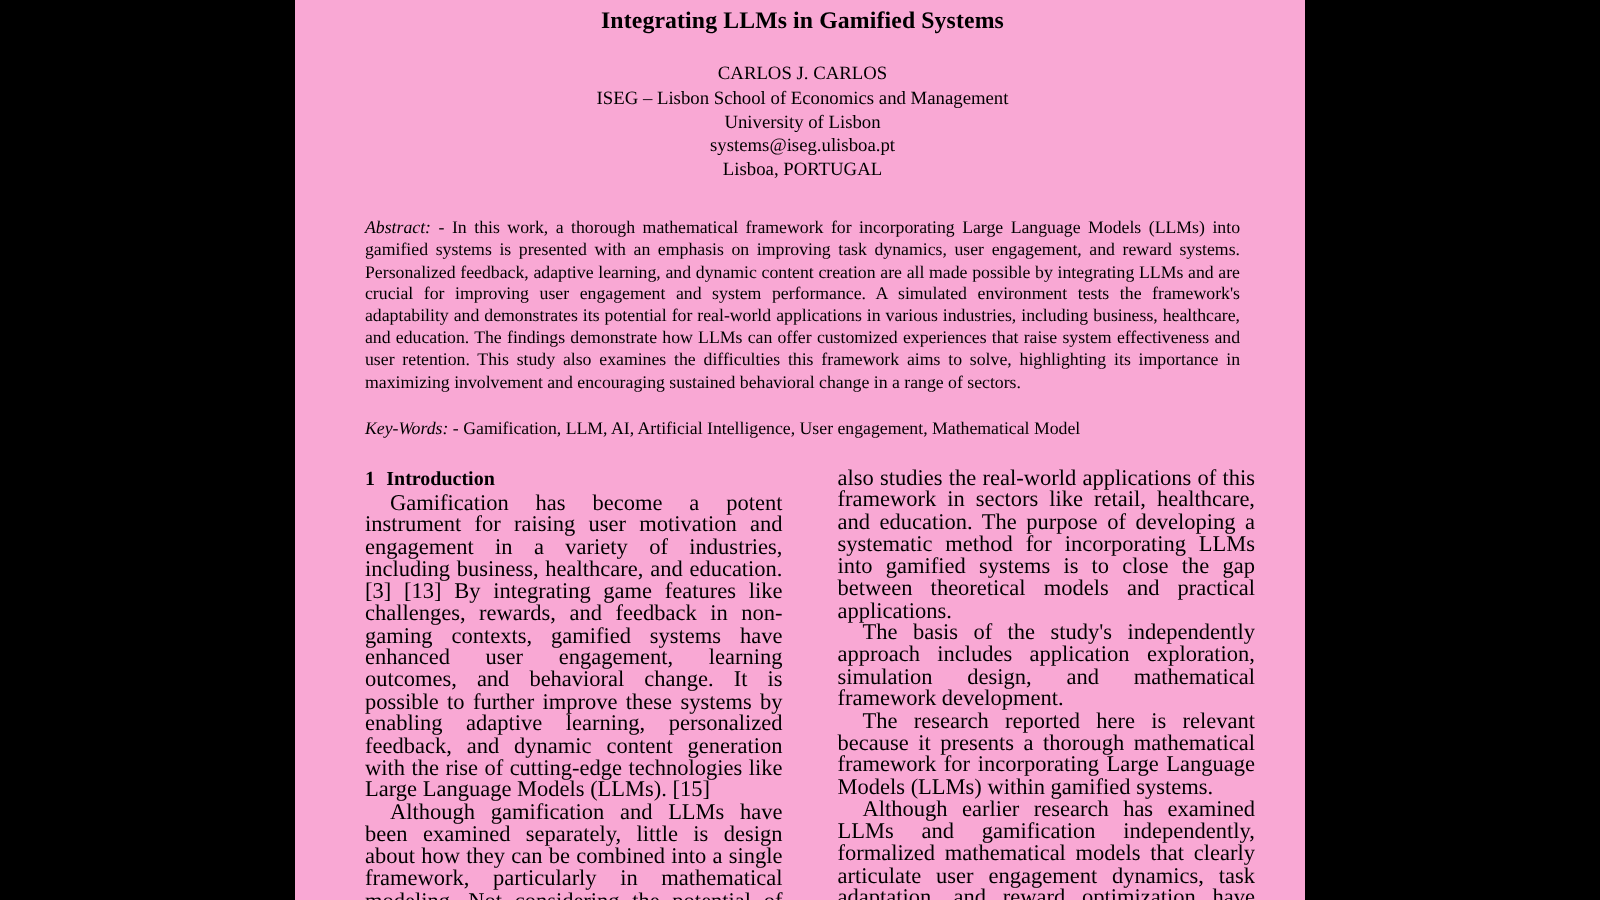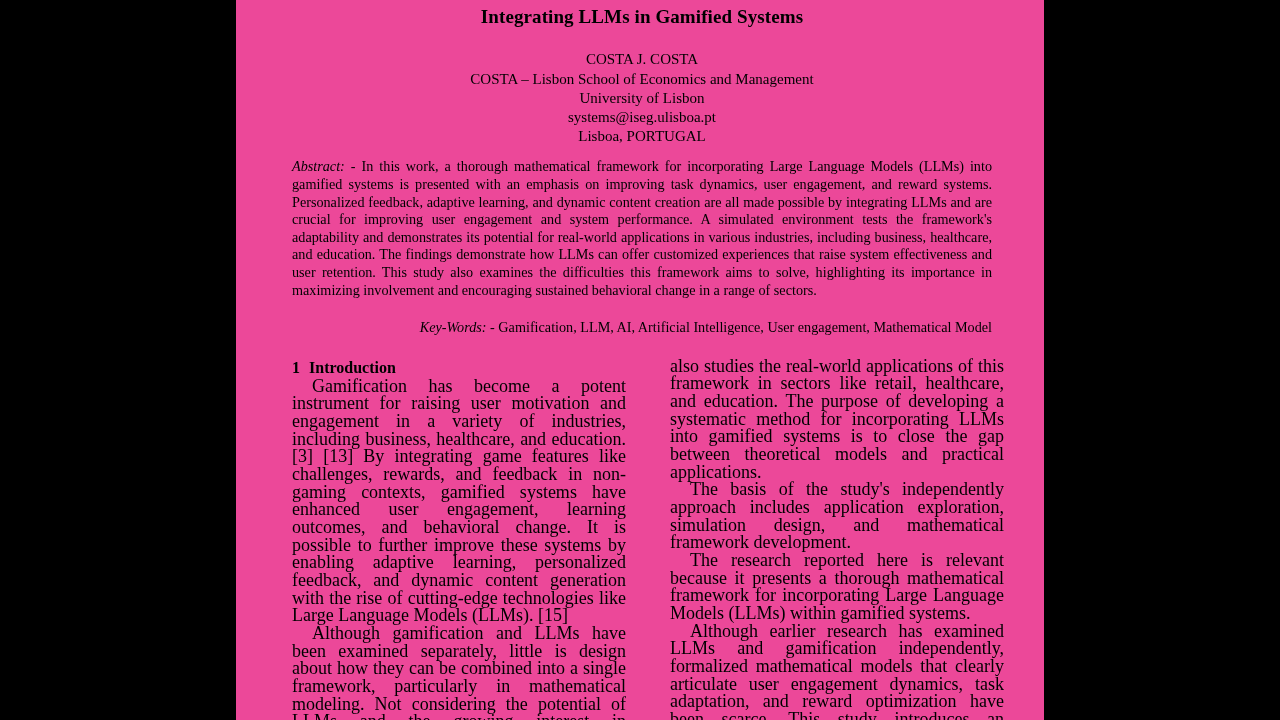--- a/index.html
+++ b/index.html
@@ -19,21 +19,21 @@
     background: #000000;
   }
 
   
   #page {
     position: absolute;
     left: 236px;
     top: 0;
     width: 808px;
     height: 720px;
-    background: #ec4899;
+    background: #f9a8d4;
     overflow: hidden;
     font-family: "Liberation Serif", "DejaVu Serif", serif;
     color: #000000;
   }
 
   #page-inner {
     position: absolute;
     left: 56px;
     top: 0;
     width: 700px;
@@ -54,36 +54,36 @@
     font-size: 15px;
     line-height: 19.2px;
     margin-top: 22px;
   }
   .author-block div {
     white-space: nowrap;
   }
 
   
   .abstract {
-    margin-top: 12px;
+    margin-top: 28px;
     font-size: 14.2px;
     line-height: 17.6px;
     text-align: justify;
     text-justify: inter-word;
     hyphens: none;
   }
   .abstract-label {
     font-style: italic;
   }
 
   .keywords {
     margin-top: 20px;
     font-size: 14.2px;
     line-height: 17.6px;
-    text-align: right;
+    text-align: left;
   }
   .keywords-label {
     font-style: italic;
   }
 
   
   .columns {
     margin-top: 21px;
     display: flex;
     flex-direction: row;
@@ -121,22 +121,22 @@
 </head>
 <body>
 
 <div id="viewport">
   <div id="page">
     <div id="page-inner">
 
       <h1 class="doc-title">Integrating LLMs in Gamified Systems</h1>
 
       <div class="author-block">
-        <div>COSTA J. COSTA</div>
-        <div>COSTA – Lisbon School of Economics and Management</div>
+        <div>CARLOS J. CARLOS</div>
+        <div>ISEG – Lisbon School of Economics and Management</div>
         <div>University of Lisbon</div>
         <div>systems@iseg.ulisboa.pt</div>
         <div>Lisboa, PORTUGAL</div>
       </div>
 
       <p class="abstract"><span class="abstract-label">Abstract:</span><span> - </span><span>In this work, a thorough mathematical framework for incorporating Large Language Models (LLMs) into gamified systems is presented with an emphasis on improving task dynamics, user engagement, and reward systems. Personalized feedback, adaptive learning, and dynamic content creation are all made possible by integrating LLMs and are crucial for improving user engagement and system performance. A simulated environment tests the framework's adaptability and demonstrates its potential for real-world applications in various industries, including business, healthcare, and education. The findings demonstrate how LLMs can offer customized experiences that raise system effectiveness and user retention. This study also examines the difficulties this framework aims to solve, highlighting its importance in maximizing involvement and encouraging sustained behavioral change in a range of sectors.</span></p>
 
       <p class="keywords"><span class="keywords-label">Key-Words:</span><span> - </span><span>Gamification, LLM, AI, Artificial Intelligence, User engagement, Mathematical Model</span></p>
 
       <div class="columns">

